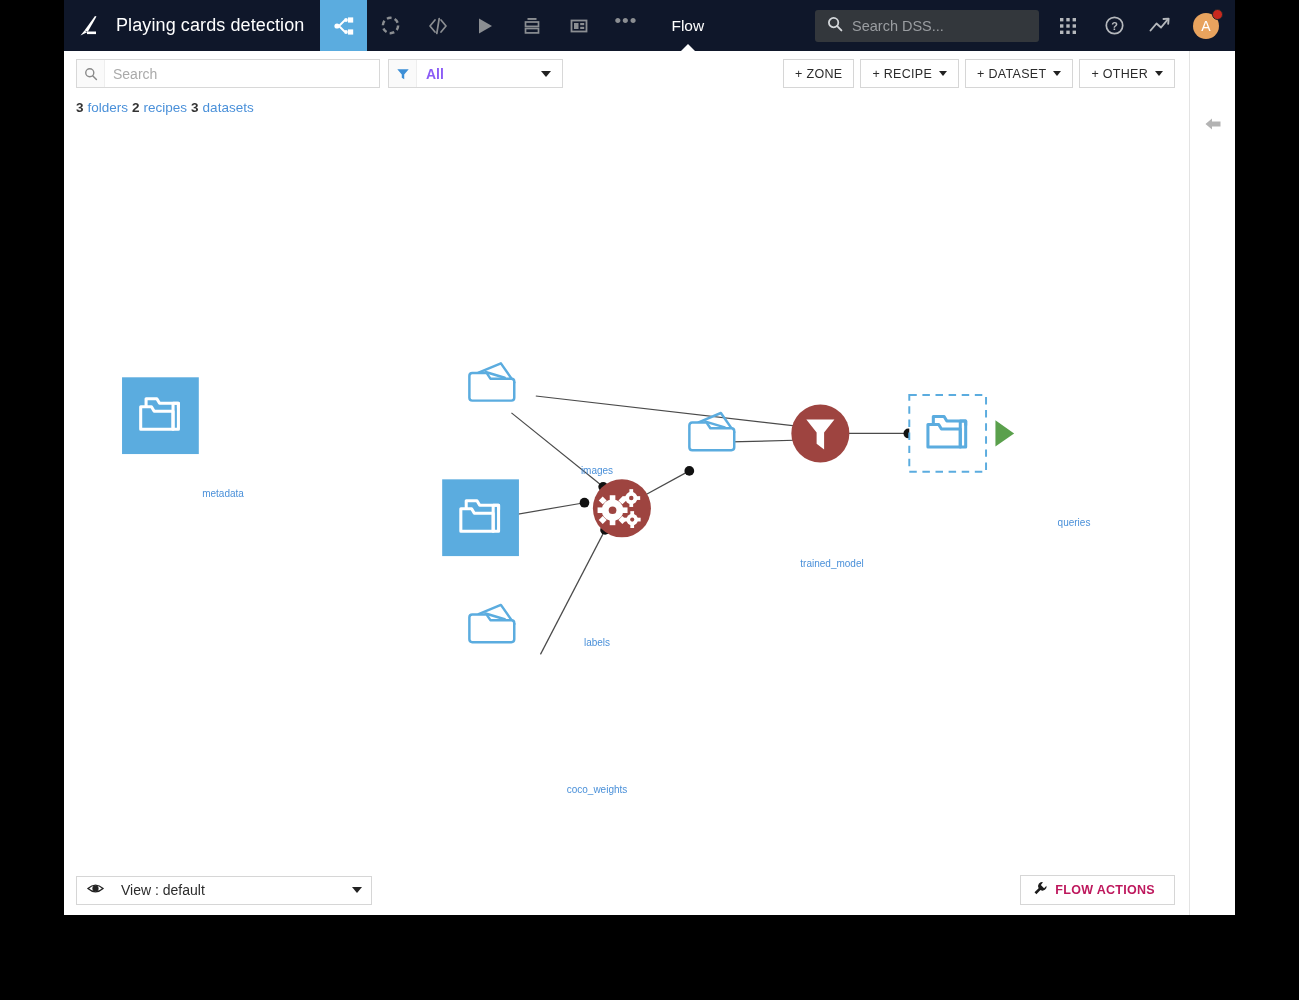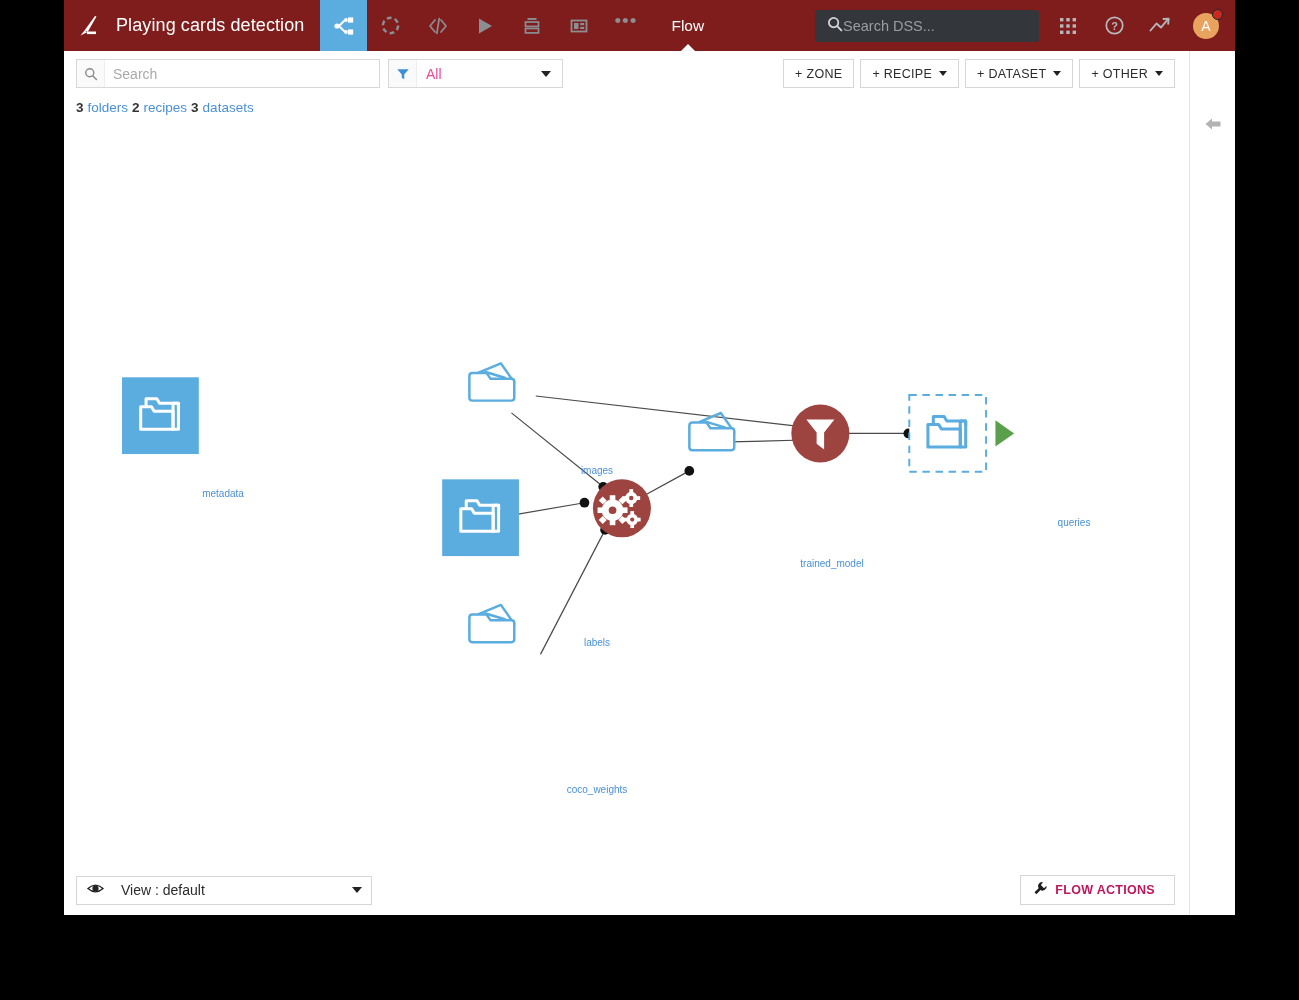--- a/index.html
+++ b/index.html
@@ -17,21 +17,21 @@
     width: 1171px; height: 915px;
     background: #ffffff;
     display: flex;
     flex-direction: column;
     overflow: hidden;
   }
 
   
   #topnav {
     height: 51px;
-    background: #7f1d1d;
+    background: #0f172a;
     display: flex;
     align-items: stretch;
     flex: 0 0 51px;
     position: relative;
   }
   .logo-cell {
     width: 48px;
     display: flex; align-items: center; justify-content: center;
   }
   .project-title {
@@ -68,21 +68,21 @@
     border-left: 7px solid transparent;
     border-right: 7px solid transparent;
     border-bottom: 7px solid #ffffff;
   }
   .nav-spacer { flex: 1 1 auto; }
   .dss-search {
     width: 224px; height: 32px;
     background: #33373c;
     border-radius: 3px;
     display: flex; align-items: center;
-    padding: 0 12px;
+    gap: 9px; padding: 0 12px;
     align-self: center;
     margin-right: 6px;
   }
   .dss-search .ph { color: #9a9da1; font-size: 14.5px; }
   .right-icons { display: flex; align-items: center; gap: 0; padding-right: 6px; }
   .right-icon {
     width: 46px; height: 51px;
     display: flex; align-items: center; justify-content: center;
     color: #b5b8bc;
   }
@@ -131,21 +131,21 @@
     display: flex; align-items: center;
     width: 175px; height: 29px;
     border: 1px solid #d8d8d8; background: #fff;
     margin-left: 8px;
   }
   .filter-box .ficon {
     width: 28px; height: 100%;
     display:flex; align-items:center; justify-content:center;
     background:#fafafa; border-right: 1px solid #eee;
   }
-  .filter-box .fval { flex:1 1 auto; font-size: 14px; color:#ec4899; padding-left: 9px; }
+  .filter-box .fval { flex:1 1 auto; font-size: 14px; color:#8b5cf6; padding-left: 9px; font-weight: bold; }
   .caret-down {
     width: 0; height: 0;
     border-left: 5px solid transparent;
     border-right: 5px solid transparent;
     border-top: 6px solid #222;
     margin-right: 11px;
   }
   .tb-spacer { flex: 1 1 auto; }
   .tb-btn {
     height: 29px;

